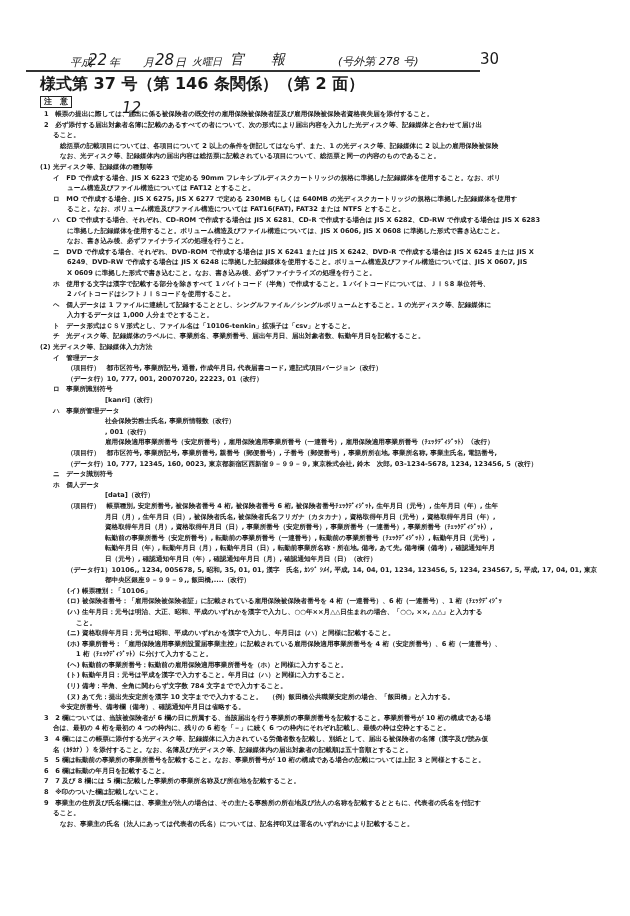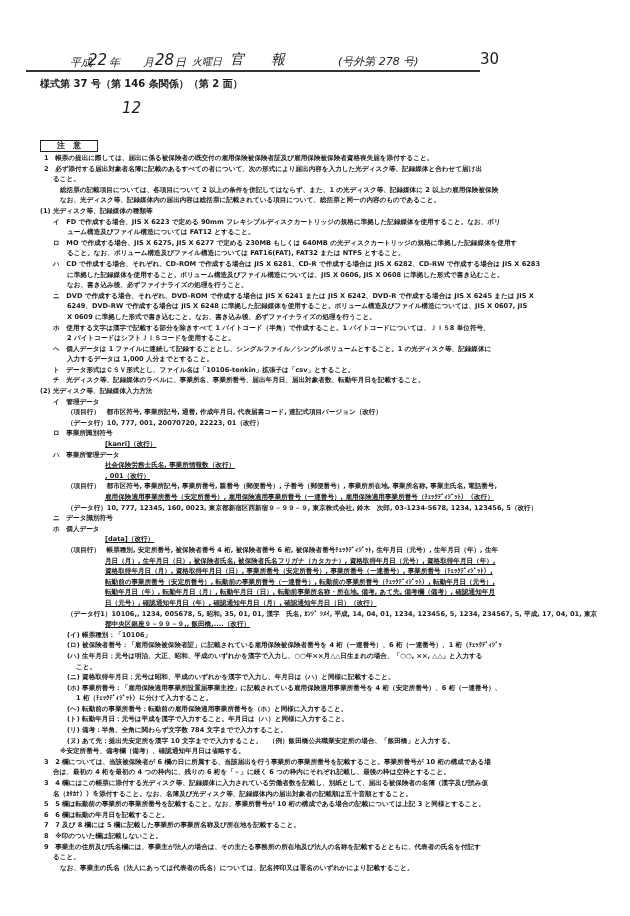--- a/index.html
+++ b/index.html
@@ -3,29 +3,29 @@
 <meta charset="utf-8">
 <style>
   html, body { margin: 0; padding: 0; background: #ffffff; }
   body { width: 630px; height: 916px; overflow: hidden; position: relative; font-family: "DejaVu Sans", sans-serif; color: #1a1a1a; }
   .header { position: absolute; top: 50px; left: 26px; width: 455px; height: 22px; font-style: italic; }
   .hdr { position: absolute; top: 0; font-size: 11px; white-space: nowrap; }
   .hdr-big { font-size: 15px; }
   .rule { position: absolute; top: 70px; left: 26px; width: 454px; height: 2px; background: #333; }
   .pagenum { position: absolute; top: 50px; left: 452px; font-size: 15px; }
   .content { position: absolute; top: 76px; left: 40px; width: 560px; font-size: 6.6px; line-height: 10.6px; font-weight: bold; }
-  .form-title { font-size: 10px; font-weight: bold; line-height: 16px; margin-bottom: 10px; }
-  .notice-box { display: inline-block; border: 1px solid #222; font-size: 8px; padding: 0 16px; line-height: 10px; margin-bottom: 1px; margin-top: 38px; }
+  .form-title { font-size: 16px; font-weight: bold; line-height: 16px; margin-bottom: 4px; }
+  .notice-box { display: inline-block; border: 1px solid #222; font-size: 8px; padding: 0 3px; line-height: 10px; margin-bottom: 1px; }
   .line { white-space: pre; }
   .i1 { padding-left: 4px; }
   .i2 { padding-left: 13px; }
   .i3 { padding-left: 20px; }
   .i4 { padding-left: 27px; }
   .i5 { padding-left: 36px; }
-  .i6 { padding-left: 65px; text-decoration: underline; }
+  .i6 { padding-left: 65px; }
 </style>
 </head>
 <body>
 
 <div class="header">
   <span class="hdr" style="left:44px;top:5px;">平成</span>
   <span class="hdr hdr-big" style="left:62px;top:1px;">22</span>
   <span class="hdr" style="left:83px;top:5px;">年</span>
   <span class="hdr hdr-big" style="left:96px;top:1px;margin-top:48px;">12</span>
   <span class="hdr" style="left:117px;top:5px;">月</span>
@@ -67,22 +67,22 @@
       <div class="line i2">チ　光ディスク等、記録媒体のラベルに、事業所名、事業所番号、届出年月日、届出対象者数、転勤年月日を記載すること。</div>
       <div class="line i0">(2) 光ディスク等、記録媒体入力方法</div>
       <div class="line i2">イ　管理データ</div>
       <div class="line i4">（項目行）　都市区符号, 事業所記号, 通番, 作成年月日, 代表届書コード, 連記式項目バージョン（改行）</div>
       <div class="line i4">（データ行）10, 777, 001, 20070720, 22223, 01（改行）</div>
       <div class="line i2">ロ　事業所識別符号</div>
       <div class="line i6">[kanri]（改行）</div>
       <div class="line i2">ハ　事業所管理データ</div>
       <div class="line i6">社会保険労務士氏名, 事業所情報数（改行）</div>
       <div class="line i6">, 001（改行）</div>
+      <div class="line i6">雇用保険適用事業所番号（安定所番号）, 雇用保険適用事業所番号（一連番号）, 雇用保険適用事業所番号（ﾁｪｯｸﾃﾞｨｼﾞｯﾄ）（改行）</div>
       <div class="line i4">（項目行）　都市区符号, 事業所記号, 事業所番号, 親番号（郵便番号）, 子番号（郵便番号）, 事業所所在地, 事業所名称, 事業主氏名, 電話番号,</div>
-      <div class="line i6">雇用保険適用事業所番号（安定所番号）, 雇用保険適用事業所番号（一連番号）, 雇用保険適用事業所番号（ﾁｪｯｸﾃﾞｨｼﾞｯﾄ）（改行）</div>
       <div class="line i4">（データ行）10, 777, 12345, 160, 0023, 東京都新宿区西新宿９－９９－９, 東京株式会社, 鈴木　次郎, 03-1234-5678, 1234, 123456, 5（改行）</div>
       <div class="line i2">ニ　データ識別符号</div>
       <div class="line i2">ホ　個人データ</div>
       <div class="line i6">[data]（改行）</div>
       <div class="line i4">（項目行）　帳票種別, 安定所番号, 被保険者番号 4 桁, 被保険者番号 6 桁, 被保険者番号ﾁｪｯｸﾃﾞｨｼﾞｯﾄ, 生年月日（元号）, 生年月日（年）, 生年</div>
       <div class="line i6">月日（月）, 生年月日（日）, 被保険者氏名, 被保険者氏名フリガナ（カタカナ）, 資格取得年月日（元号）, 資格取得年月日（年）,</div>
       <div class="line i6">資格取得年月日（月）, 資格取得年月日（日）, 事業所番号（安定所番号）, 事業所番号（一連番号）, 事業所番号（ﾁｪｯｸﾃﾞｨｼﾞｯﾄ）,</div>
       <div class="line i6">転勤前の事業所番号（安定所番号）, 転勤前の事業所番号（一連番号）, 転勤前の事業所番号（ﾁｪｯｸﾃﾞｨｼﾞｯﾄ）, 転勤年月日（元号）,</div>
       <div class="line i6">転勤年月日（年）, 転勤年月日（月）, 転勤年月日（日）, 転勤前事業所名称・所在地, 備考, あて先, 備考欄（備考）, 確認通知年月</div>
       <div class="line i6">日（元号）, 確認通知年月日（年）, 確認通知年月日（月）, 確認通知年月日（日）（改行）</div>

